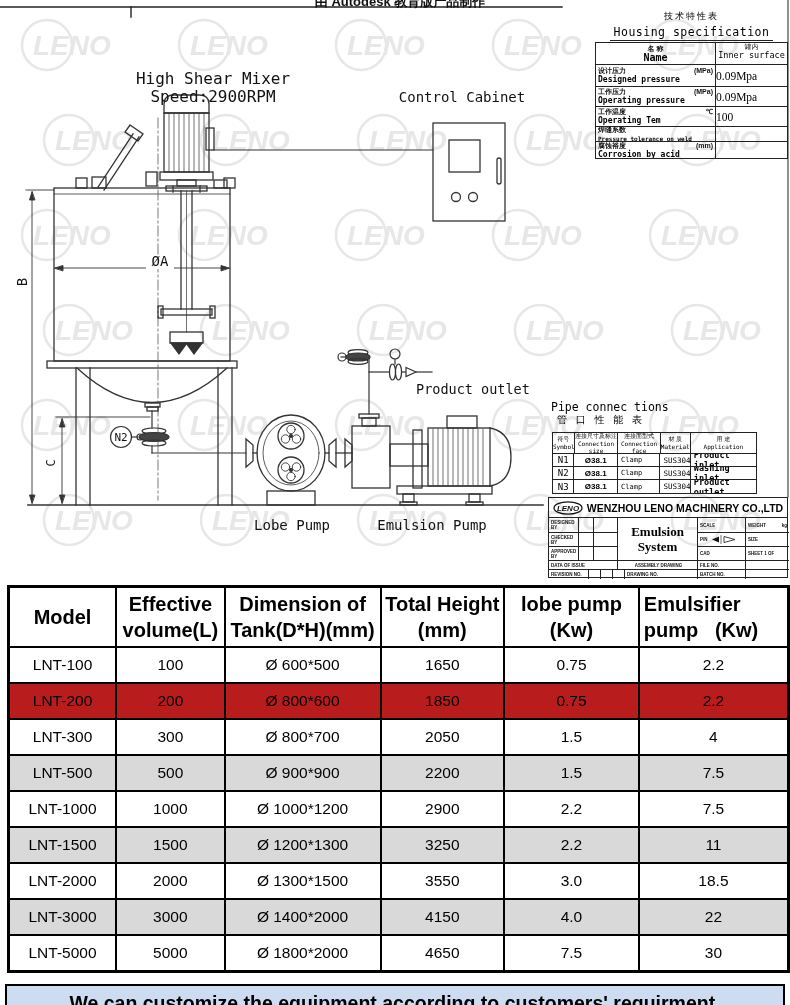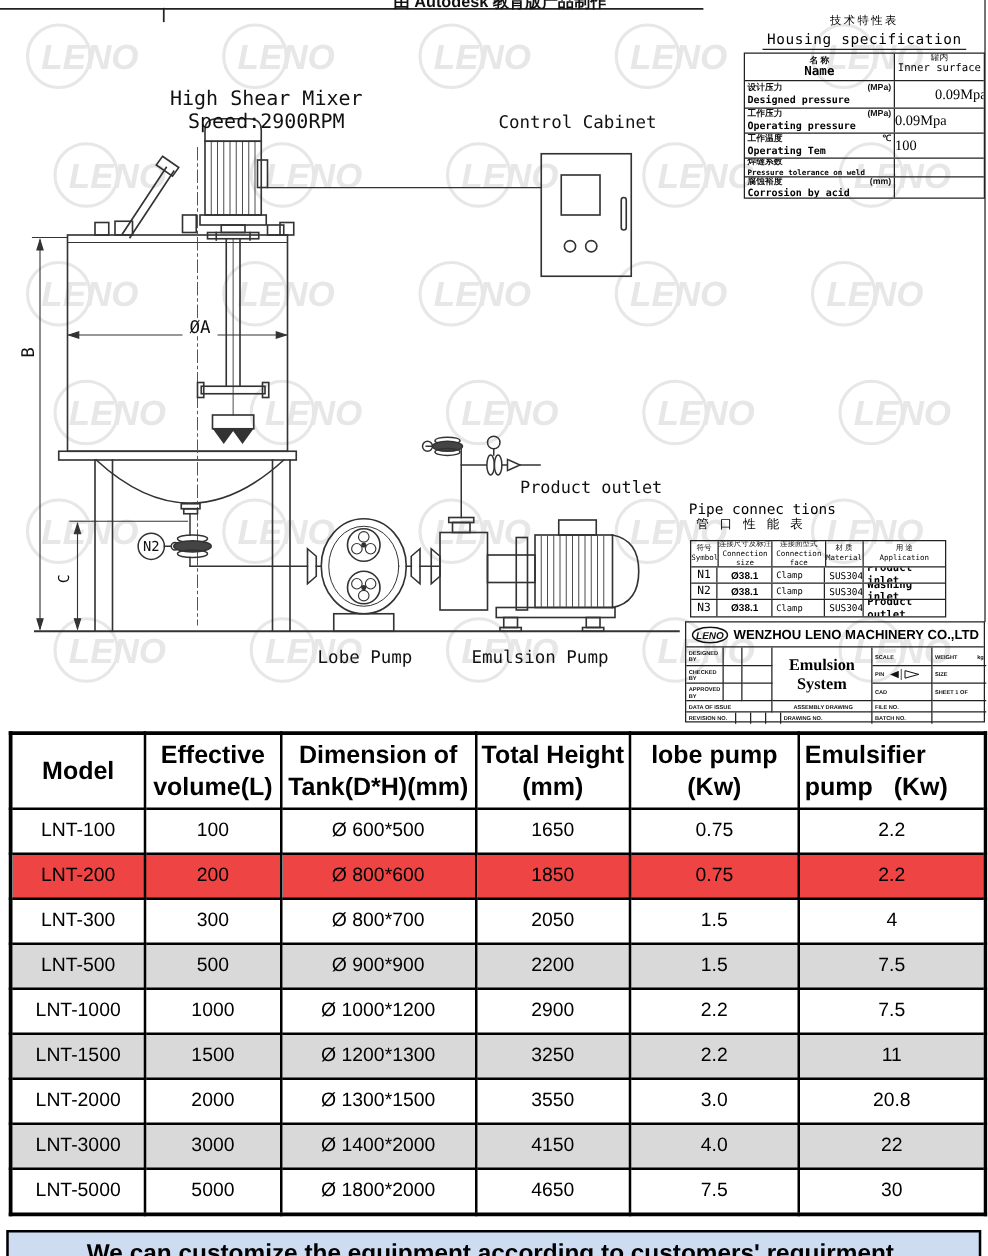--- a/index.html
+++ b/index.html
@@ -392,21 +392,21 @@
       <div class="hs-left">
         <div class="hs-cnline" style="justify-content:center">名  称</div>
         <div class="hs-enline" style="text-align:center;font-size:10px">Name</div>
       </div>
       <div class="hs-right" style="flex-direction:column">
         <div class="hs-cnline" style="justify-content:center">罐内</div>
         <div class="hs-enline" style="font-size:8.5px">Inner surface</div>
       </div>
     </div>
 
-  <div class="hs-row" style="height: 22px; gap: 32px;">
+  <div class="hs-row" style="height: 22px;">
         <div class="hs-left">
           <div class="hs-cnline">
             <span>设计压力</span>
             <span>(MPa)</span>
           </div>
           <div class="hs-enline">Designed pressure</div>
         </div>
         <div class="hs-right">
           <span class="hs-val">0.09Mpa</span>
         </div>
@@ -579,21 +579,21 @@
       </thead>
     <tbody>
         <tr>
           <td>LNT-100</td>
           <td>100</td>
           <td>Ø 600*500</td>
           <td>1650</td>
           <td>0.75</td>
           <td>2.2</td>
         </tr>
-        <tr style="background: #ef4444;">
+        <tr style="background: #b91c1c;">
           <td>LNT-200</td>
           <td>200</td>
           <td>Ø 800*600</td>
           <td>1850</td>
           <td>0.75</td>
           <td>2.2</td>
         </tr>
         <tr>
           <td>LNT-300</td>
           <td>300</td>
@@ -625,21 +625,21 @@
           <td>3250</td>
           <td>2.2</td>
           <td>11</td>
         </tr>
         <tr>
           <td>LNT-2000</td>
           <td>2000</td>
           <td>Ø 1300*1500</td>
           <td>3550</td>
           <td>3.0</td>
-          <td>20.8</td>
+          <td>18.5</td>
         </tr>
         <tr style="background: rgb(217, 217, 217);">
           <td>LNT-3000</td>
           <td>3000</td>
           <td>Ø 1400*2000</td>
           <td>4150</td>
           <td>4.0</td>
           <td>22</td>
         </tr>
         <tr>

